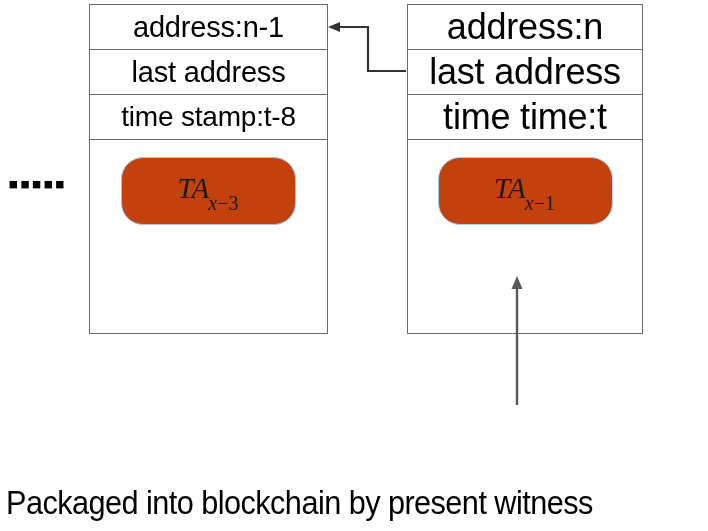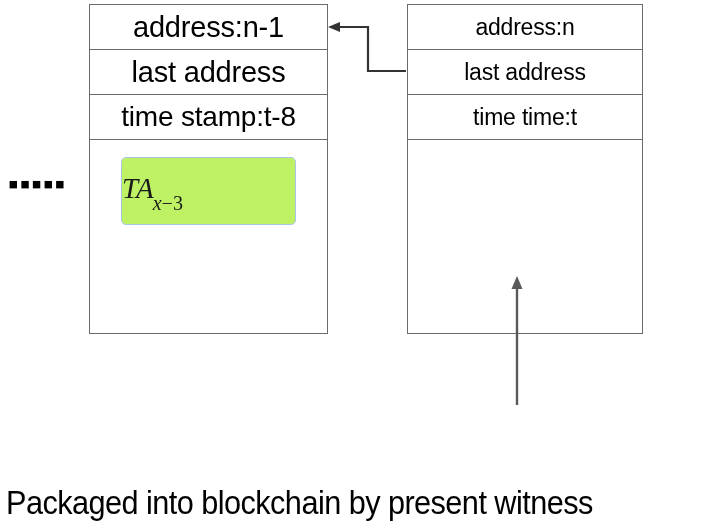--- a/index.html
+++ b/index.html
@@ -45,42 +45,43 @@
   }
   .block-row .row-text {
     font-family: "Liberation Sans", sans-serif;
     font-size: 29px;
     line-height: 1;
     letter-spacing: -0.2px;
     white-space: nowrap;
     color: #000000;
   }
   #block-left .block-row:nth-child(3) .row-text { font-size: 28px; }
-  #block-right .block-row .row-text { font-size: 23px; text-align: center; }
+  #block-right .block-row .row-text { font-size: 36px; text-align: center; }
 
   .block-body {
     box-sizing: border-box;
     width: 100%;
     padding: 17px 0 0 0;
     display: flex;
     flex-direction: column;
     align-items: center;
     gap: 21px;
   }
 
   
   .ta-box {
     box-sizing: border-box;
     width: 175px;
     height: 68px;
-    border-radius: 5px;
+    border-radius: 22px;
     border: 1.6px solid #9dbfe8;
-    background: #bef264;
+    background: #c2410c;
     display: flex;
     align-items: center;
+    justify-content: center;
   }
   .ta-box.blue   { border-color: #a8c4e8; }
   .ta-box.green  { border-color: #a9ddc0; }
   .ta-box.cyan   { border-color: #a5d4ef; }
   .ta-box.pink   { border-color: #eaa6b6; }
 
   .ta-label {
     font-family: "Liberation Serif", serif;
     font-style: italic;
     font-size: 29px;
@@ -169,20 +170,25 @@
   <div class="block" id="block-right">
     <div class="block-row">
       <span class="row-text">address:n</span>
     </div>
     <div class="block-row">
       <span class="row-text">last address</span>
     </div>
     <div class="block-row">
       <span class="row-text">time time:t</span>
     </div>
+    <div class="block-body">
+      <div class="ta-box cyan">
+        <span class="ta-label"><span>TA</span><span class="sub"><span>x</span><span class="op">−</span><span class="op">1</span></span></span>
+      </div>
+    </div>
   </div>
 
 
   <div id="ellipsis">▪▪▪▪▪</div>
 
   <svg id="connectors" viewBox="0 0 708 531">
 
     <g>
       <path d="M 406 71 L 368 71 L 368 27 L 334 27" fill="none" stroke="#333333" stroke-width="2.2" stroke-linejoin="miter"></path>
       <path d="M 328 27 L 340 22 L 340 32 Z" fill="#333333"></path>

